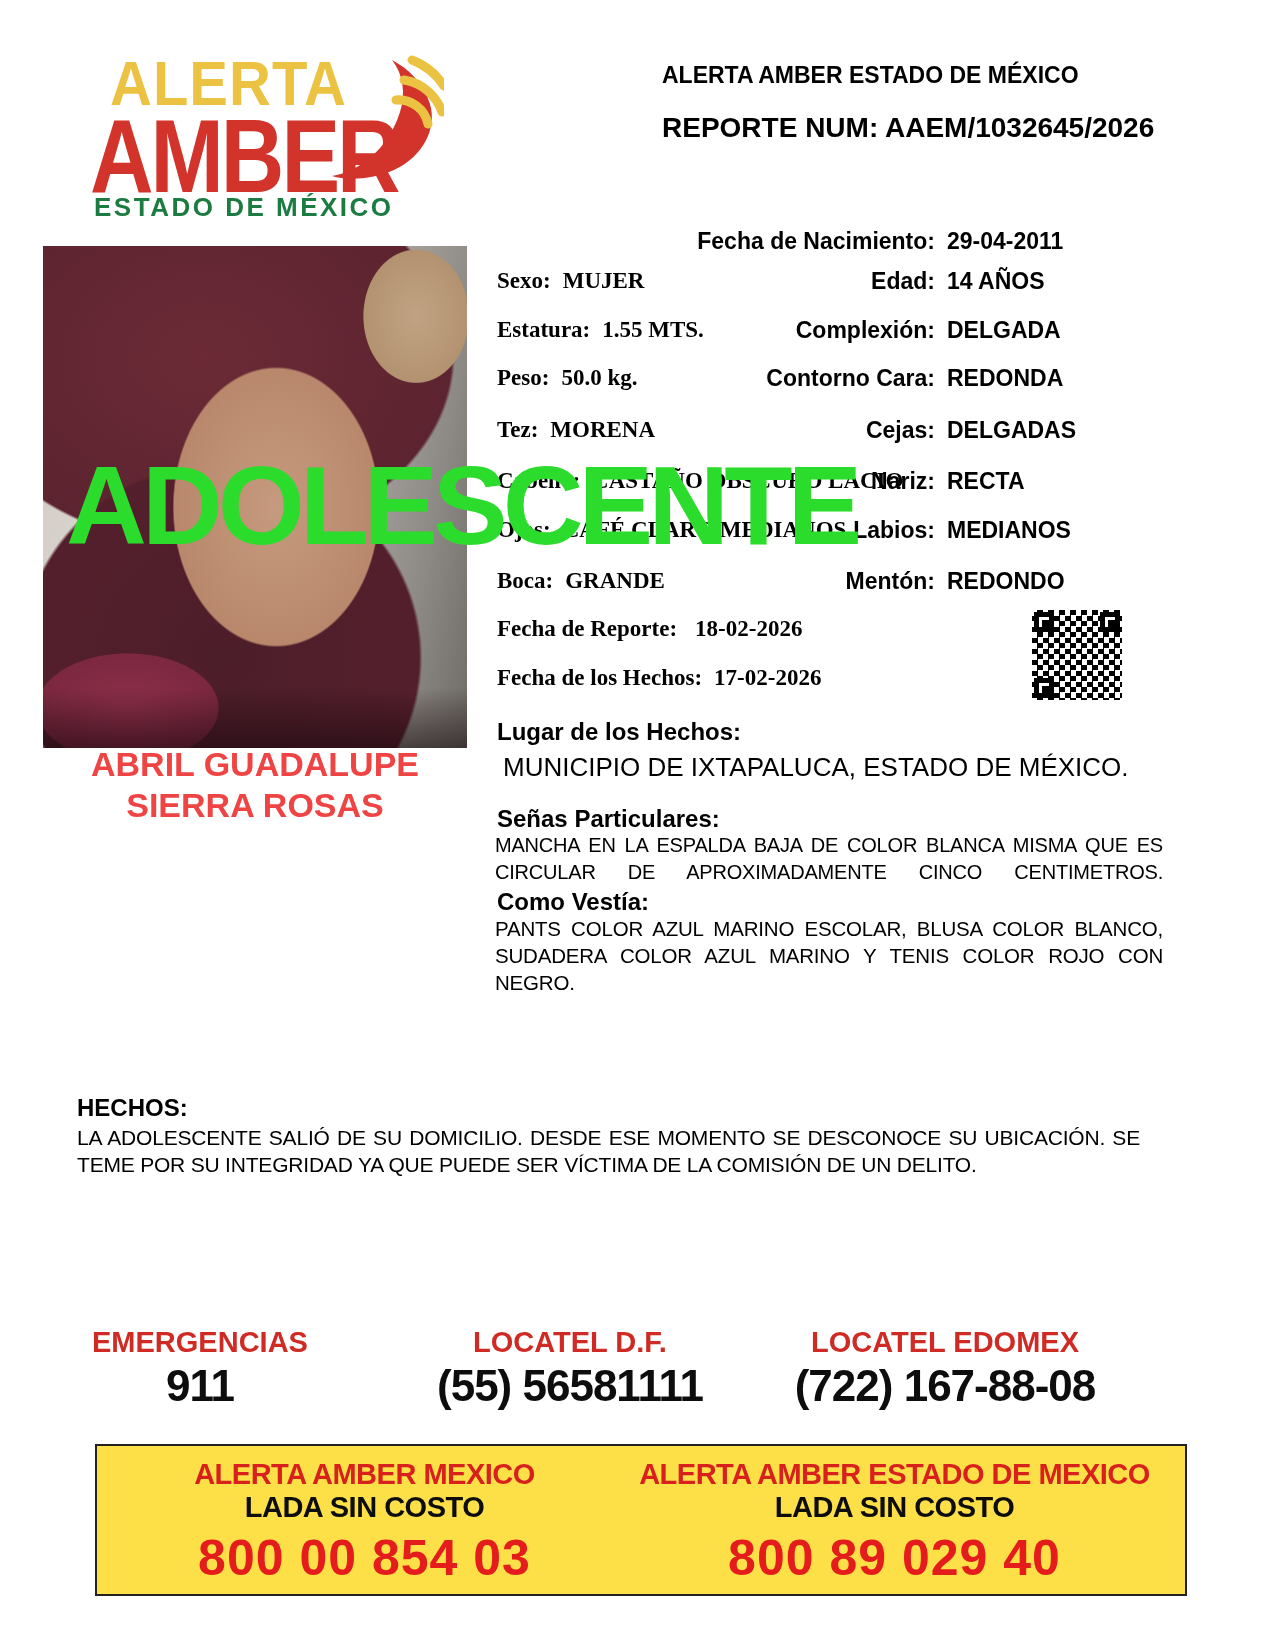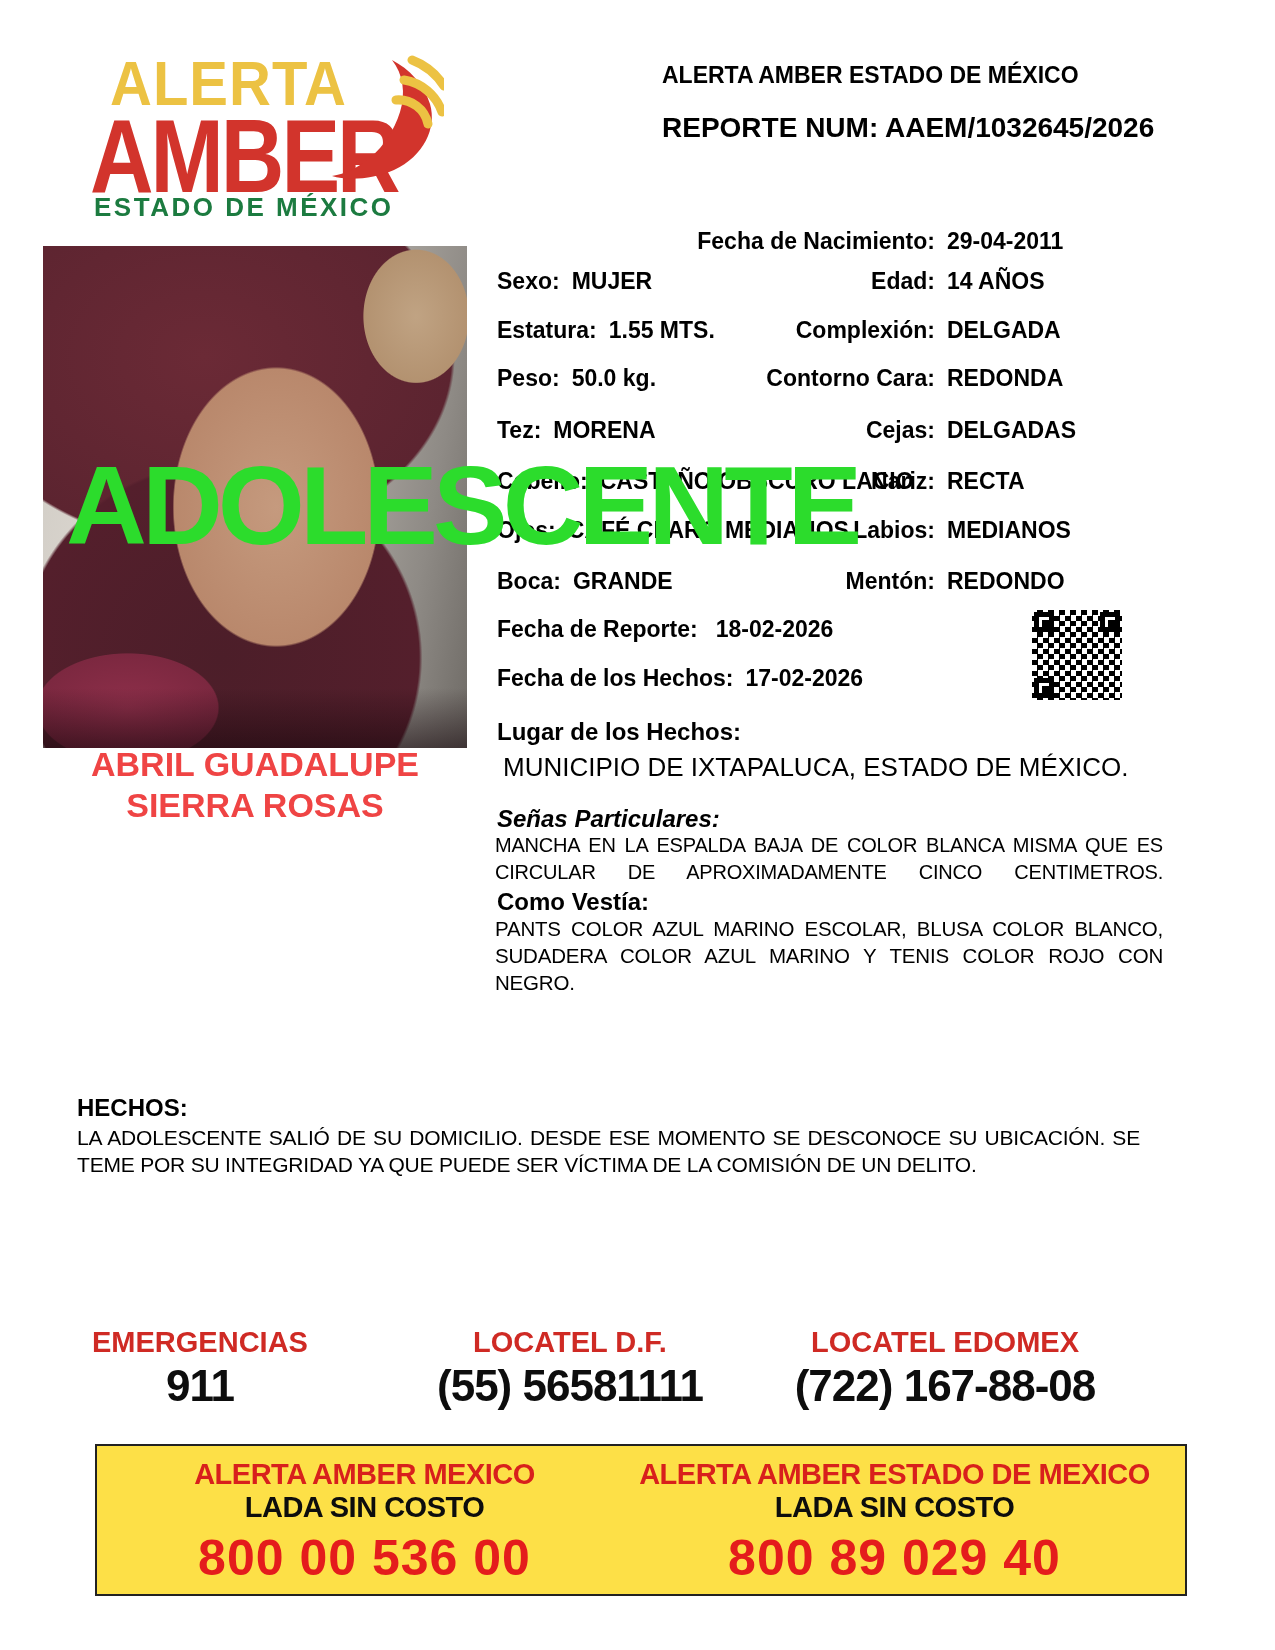--- a/index.html
+++ b/index.html
@@ -28,21 +28,21 @@
   .photo-shade{position:absolute;left:0;bottom:0;width:100%;height:60px;background:linear-gradient(0deg,rgba(20,5,10,.55),rgba(20,5,10,0));}
 
   .victim-name{position:absolute;left:43px;top:744px;width:424px;text-align:center;font-size:34px;line-height:41px;font-weight:bold;color:#ef4444;}
 
   
   .localizada{position:absolute;left:66px;top:450px;font-size:112px;font-weight:bold;letter-spacing:-5px;color:#2cdc2c;z-index:6;line-height:1;white-space:nowrap;}
 
   
   .details{position:absolute;left:495px;top:0;width:672px;height:1000px;font-size:23px;font-weight:bold;}
   .drow{position:absolute;left:0;width:100%;height:30px;}
-  .l-field{position:absolute;left:2px;white-space:nowrap;}
+  .l-field{position:absolute;left:2px;white-space:nowrap;font-family:Liberation Serif, serif;}
   .r-label{position:absolute;left:140px;width:300px;text-align:right;white-space:nowrap;}
   .r-value{position:absolute;left:452px;white-space:nowrap;}
   .gap{display:inline-block;width:12px;}
   .sec-head{position:absolute;left:2px;font-size:24px;font-weight:bold;white-space:nowrap;}
   .sec-body{position:absolute;left:0;width:668px;font-weight:normal;text-align:justify;text-align-last:justify;letter-spacing:-0.2px;}
   .place-value{position:absolute;left:8px;font-size:26px;font-weight:normal;white-space:nowrap;}
 
   
   .qr{position:absolute;left:537px;top:610px;width:90px;height:90px;
       background-image:repeating-conic-gradient(#000 0% 25%, #fff 0% 50%);
@@ -162,21 +162,21 @@
 
     <div class="qr">
       <div class="finder f-tl"></div>
       <div class="finder f-tr"></div>
       <div class="finder f-bl"></div>
     </div>
 
     <div class="sec-head" style="top:718px;">Lugar de los Hechos:</div>
     <div class="place-value" style="top:752px;">MUNICIPIO DE IXTAPALUCA, ESTADO DE MÉXICO.</div>
 
-    <div class="sec-head" style="top:805px;font-style:italic;">Señas Particulares:</div>
+    <div class="sec-head" style="top:805px;">Señas Particulares:</div>
     <div class="sec-body" style="top:832px;font-size:20px;line-height:27px;">MANCHA EN LA ESPALDA BAJA DE COLOR BLANCA MISMA QUE ES CIRCULAR DE APROXIMADAMENTE CINCO CENTIMETROS.</div>
 
     <div class="sec-head" style="top:888px;">Como Vestía:</div>
     <div class="sec-body" style="top:915px;font-size:20.5px;line-height:27px;">PANTS COLOR AZUL MARINO ESCOLAR, BLUSA COLOR BLANCO, SUDADERA COLOR AZUL MARINO Y TENIS COLOR ROJO CON NEGRO.</div>
   </div>
 
   <div class="hechos-head">HECHOS:</div>
   <div class="hechos-body">LA ADOLESCENTE SALIÓ DE SU DOMICILIO. DESDE ESE MOMENTO SE DESCONOCE SU UBICACIÓN. SE TEME POR SU INTEGRIDAD YA QUE PUEDE SER VÍCTIMA DE LA COMISIÓN DE UN DELITO.</div>
 
   <div class="contact c1">
@@ -189,21 +189,21 @@
   </div>
   <div class="contact c3">
     <div class="c-label">LOCATEL EDOMEX</div>
     <div class="c-number">(722) 167-88-08</div>
   </div>
 
   <div class="footer-box">
     <div class="f-col f-col1">
       <div class="f-title">ALERTA AMBER MEXICO</div>
       <div class="f-sub">LADA SIN COSTO</div>
-      <div class="f-number">800 00 536 00</div>
+      <div class="f-number">800 00 854 03</div>
     </div>
     <div class="f-col f-col2">
       <div class="f-title">ALERTA AMBER ESTADO DE MEXICO</div>
       <div class="f-sub">LADA SIN COSTO</div>
       <div class="f-number">800 89 029 40</div>
     </div>
   </div>
 
 </div>
 

